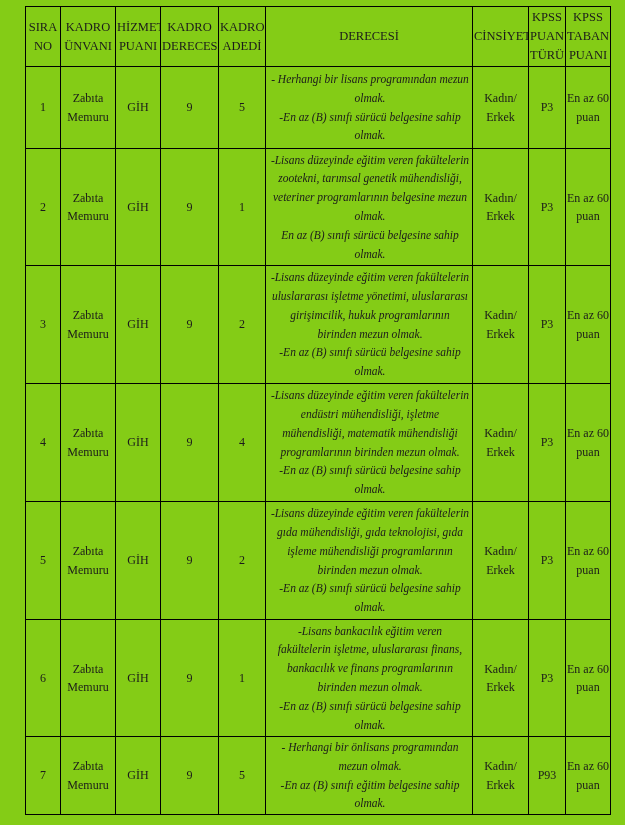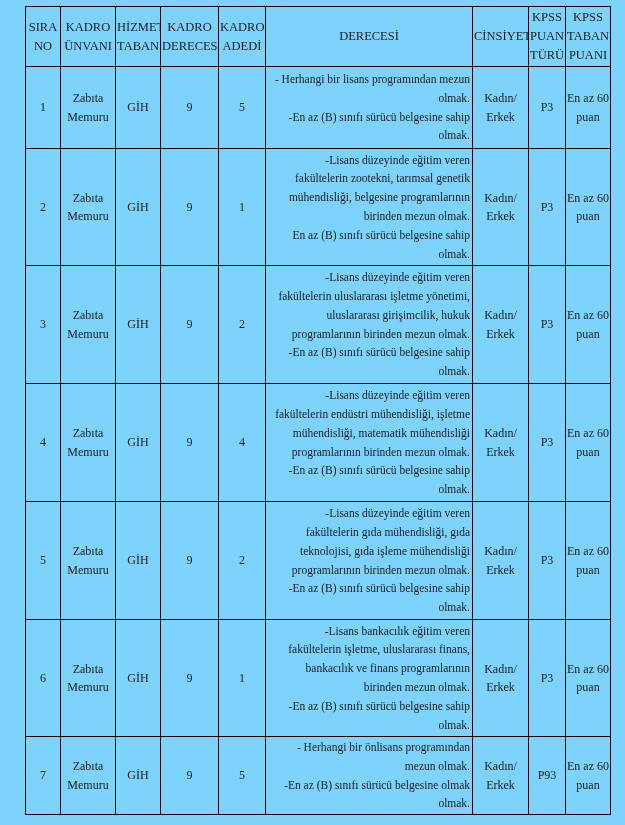--- a/index.html
+++ b/index.html
@@ -4,21 +4,21 @@
 <style>
   html, body {
     margin: 0;
     padding: 0;
     background: #ffffff;
   }
   .page {
     position: relative;
     width: 625px;
     height: 825px;
-    background: #7dd3fc;
+    background: #84cc16;
     font-family: "Liberation Serif", "DejaVu Serif", serif;
     color: #1b1b1b;
     overflow: hidden;
   }
   table.jobs {
     position: absolute;
     left: 25px;
     top: 6px;
     width: 585px;
     border-collapse: collapse;
@@ -40,22 +40,23 @@
   }
   td.c {
     font-size: 12px;
     line-height: 18.5px;
     text-align: center;
     padding: 1px 1px;
   }
   td.niteligi {
     font-size: 11.5px;
     line-height: 18.8px;
-    text-align: right;
+    text-align: center;
     padding: 1px 2px 1px 4px;
+    font-style: italic;
   }
 </style>
 </head>
 <body>
 
 <div class="page">
   <table class="jobs">
     <colgroup>
       <col style="width:35px">
       <col style="width:55px">
@@ -67,21 +68,21 @@
       <col style="width:37px">
       <col style="width:45px">
     </colgroup>
     <thead>
       <tr style="height:57px">
         <th>SIRA
 NO</th>
         <th>KADRO
 ÜNVANI</th>
         <th>HİZMET
-TABAN</th>
+PUANI</th>
         <th>KADRO
 DERECESİ</th>
         <th>KADRO
 ADEDİ</th>
         <th>DERECESİ</th>
         <th>CİNSİYETİ</th>
         <th>KPSS
 PUAN
 TÜRÜ</th>
         <th>KPSS
@@ -103,21 +104,21 @@
         <td class="c">P3</td>
         <td class="c">En az 60
 puan</td>
       </tr>
       <tr style="height:117px">
         <td class="c">2</td>
         <td class="c">Zabıta Memuru</td>
         <td class="c">GİH</td>
         <td class="c">9</td>
         <td class="c">1</td>
-        <td class="niteligi">-Lisans düzeyinde eğitim veren fakültelerin zootekni, tarımsal genetik mühendisliği, belgesine programlarının birinden mezun olmak.
+        <td class="niteligi">-Lisans düzeyinde eğitim veren fakültelerin zootekni, tarımsal genetik mühendisliği, veteriner programlarının belgesine mezun olmak.
 En az (B) sınıfı sürücü belgesine sahip olmak.</td>
         <td class="c">Kadın/
 Erkek</td>
         <td class="c">P3</td>
         <td class="c">En az 60
 puan</td>
       </tr>
       <tr style="height:118px">
         <td class="c">3</td>
         <td class="c">Zabıta Memuru</td>
@@ -174,21 +175,21 @@
         <td class="c">En az 60
 puan</td>
       </tr>
       <tr style="height:75px">
         <td class="c">7</td>
         <td class="c">Zabıta Memuru</td>
         <td class="c">GİH</td>
         <td class="c">9</td>
         <td class="c">5</td>
         <td class="niteligi">- Herhangi bir önlisans programından mezun olmak.
--En az (B) sınıfı sürücü belgesine olmak olmak.</td>
+-En az (B) sınıfı eğitim belgesine sahip olmak.</td>
         <td class="c">Kadın/
 Erkek</td>
         <td class="c">P93</td>
         <td class="c">En az 60
 puan</td>
       </tr>
     </tbody>
   </table>
 </div>
 

